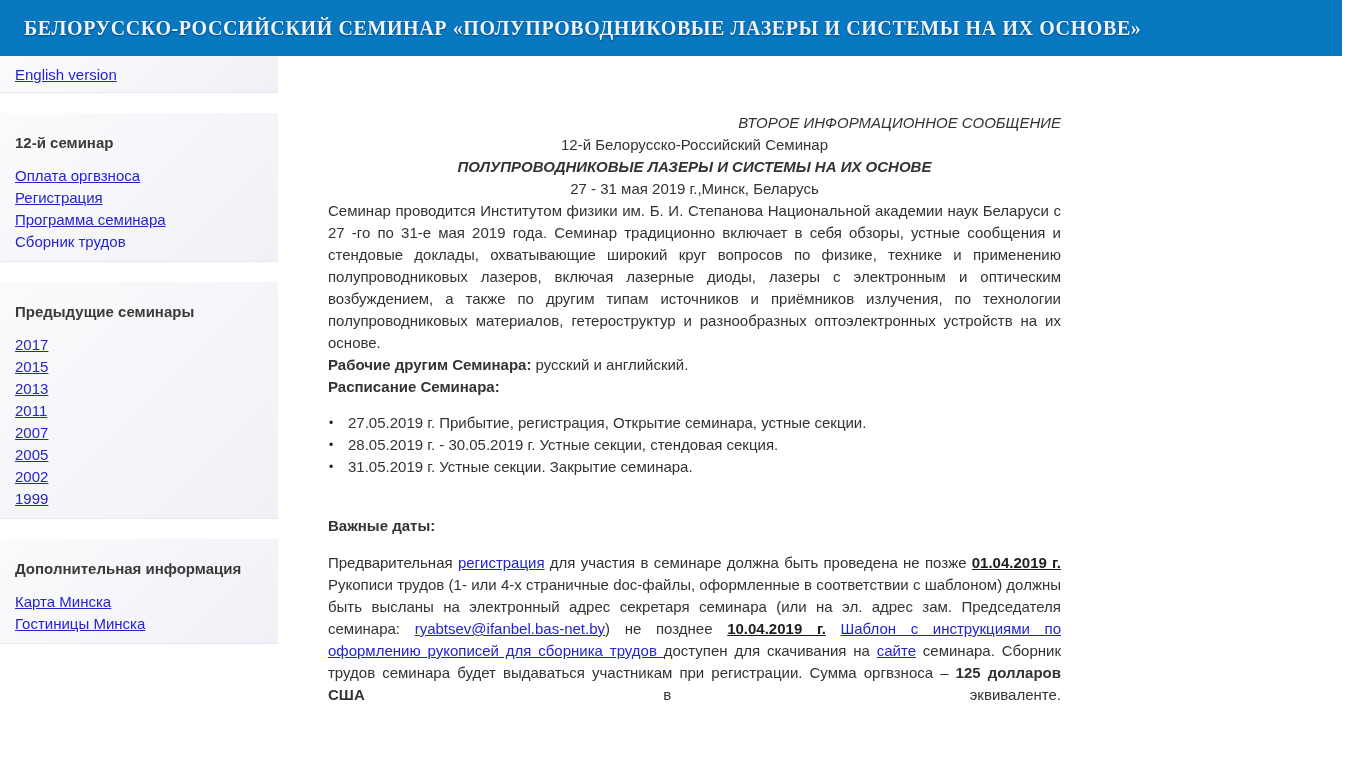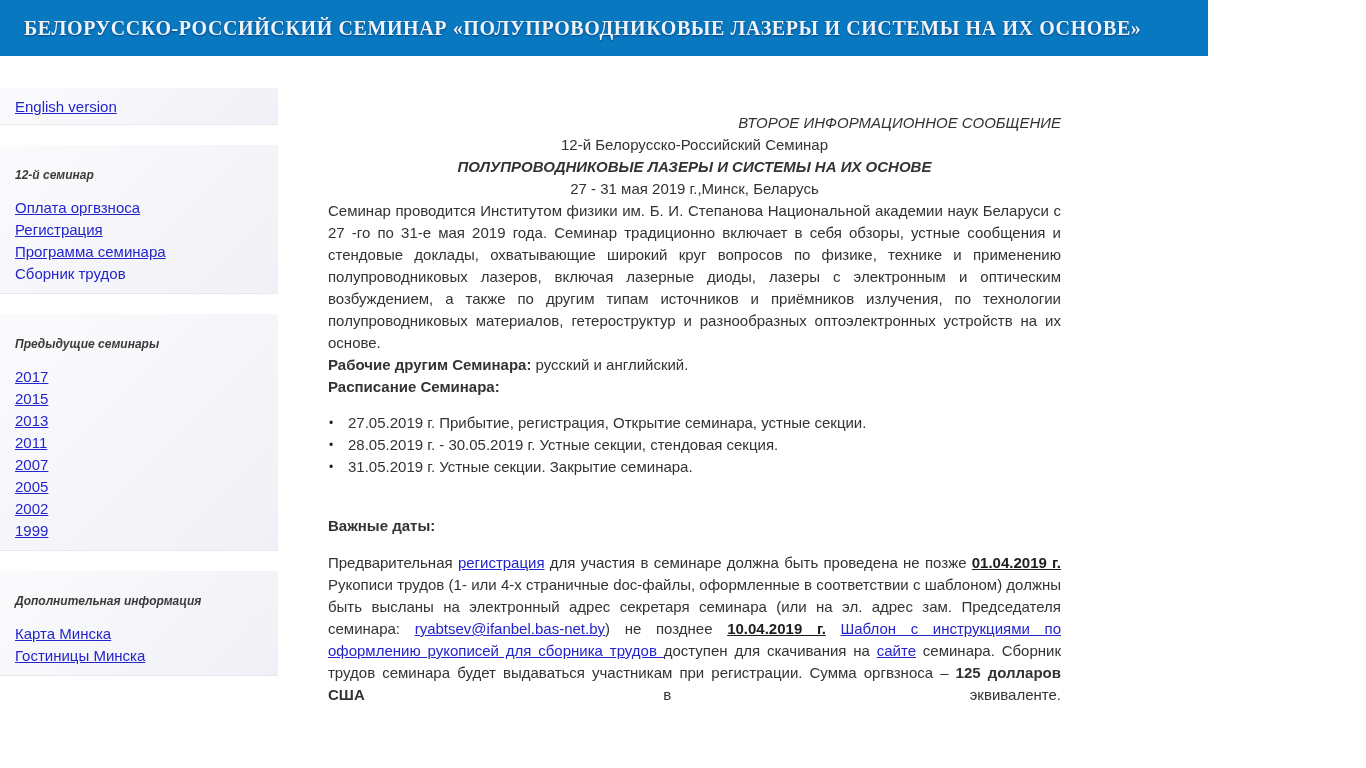--- a/index.html
+++ b/index.html
@@ -6,21 +6,21 @@
   html, body {
     width: 1366px; height: 768px;
     overflow: hidden;
     background: #ffffff;
     font-family: "Liberation Sans", "DejaVu Sans", sans-serif;
     color: #333333;
   }
   
   .site-header {
     position: absolute; left: 0; top: 0;
-    width: 1208px; height: 56px;
+    width: 1342px; height: 56px;
     background: #0878c0;
     display: flex; align-items: center;
     padding-left: 24px;
   }
   .site-header h1 {
     font-family: "Liberation Serif", "DejaVu Serif", serif;
     font-size: 20px; font-weight: bold;
     letter-spacing: 0.6px;
     color: #eef3f8;
     text-shadow: 0 1px 2px rgba(0,0,60,0.45);
@@ -34,25 +34,24 @@
   .side-block {
     background: linear-gradient(135deg, #fbfbfd 0%, #f0f1f6 100%);
     border-bottom: 1px solid #e7e7ee;
     padding: 22px 15px 8px 15px;
   }
   .side-block.english {
     height: 37px;
     padding: 0 15px;
     display: flex; align-items: center;
     margin-bottom: 8px;
-    margin-top: 32px;
   }
   .side-block + .side-block { margin-top: 20px; }
   .side-title {
-    font-size: 12px; font-weight: bold; font-style: italic;
+    font-size: 15px; font-weight: bold; 
     color: #3a3a3a;
     margin-bottom: 14px;
     line-height: 16px;
   }
   .side-links a {
     display: block;
     line-height: 22px;
     font-size: 15px;
     color: #2424cd;
     text-decoration: underline;

